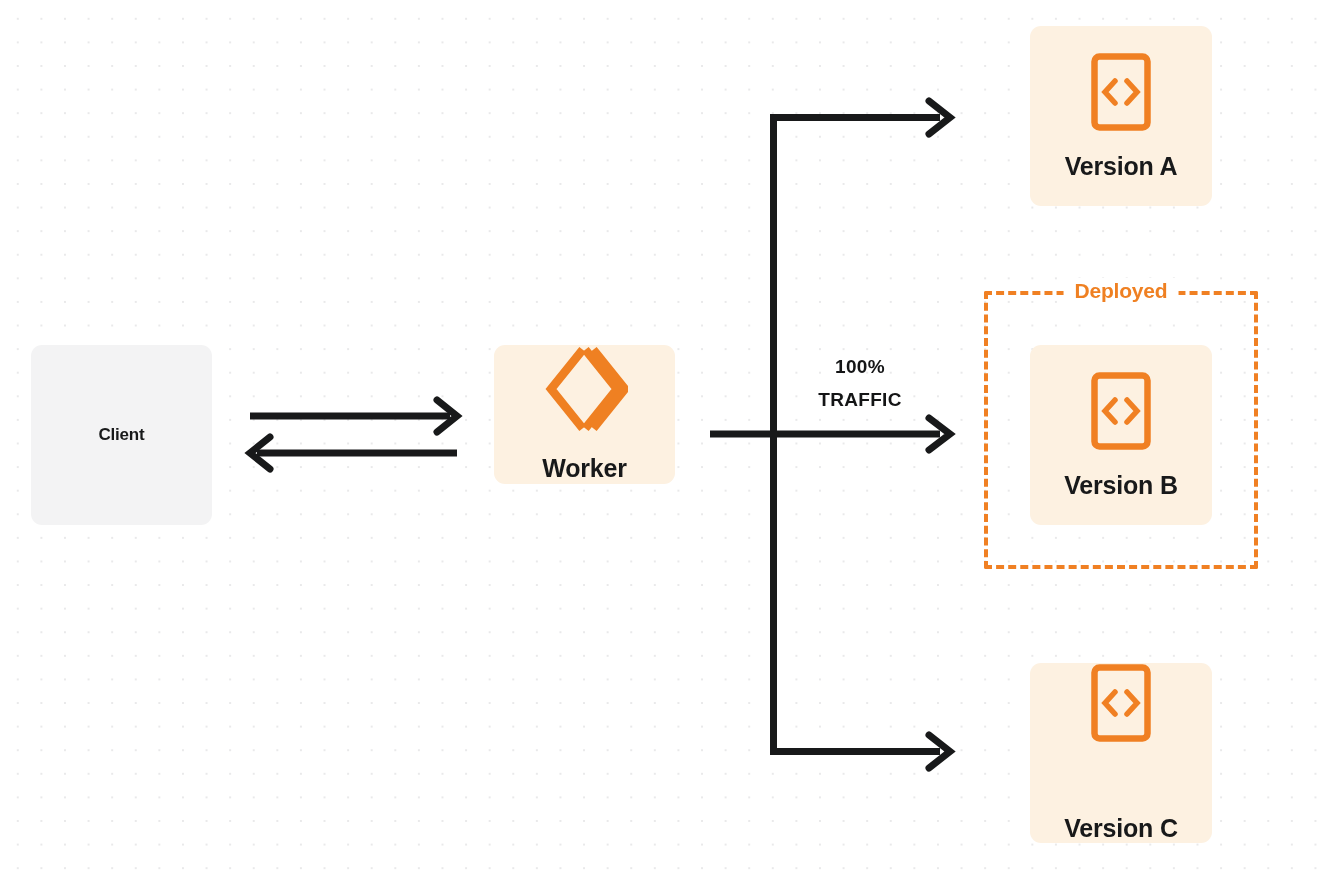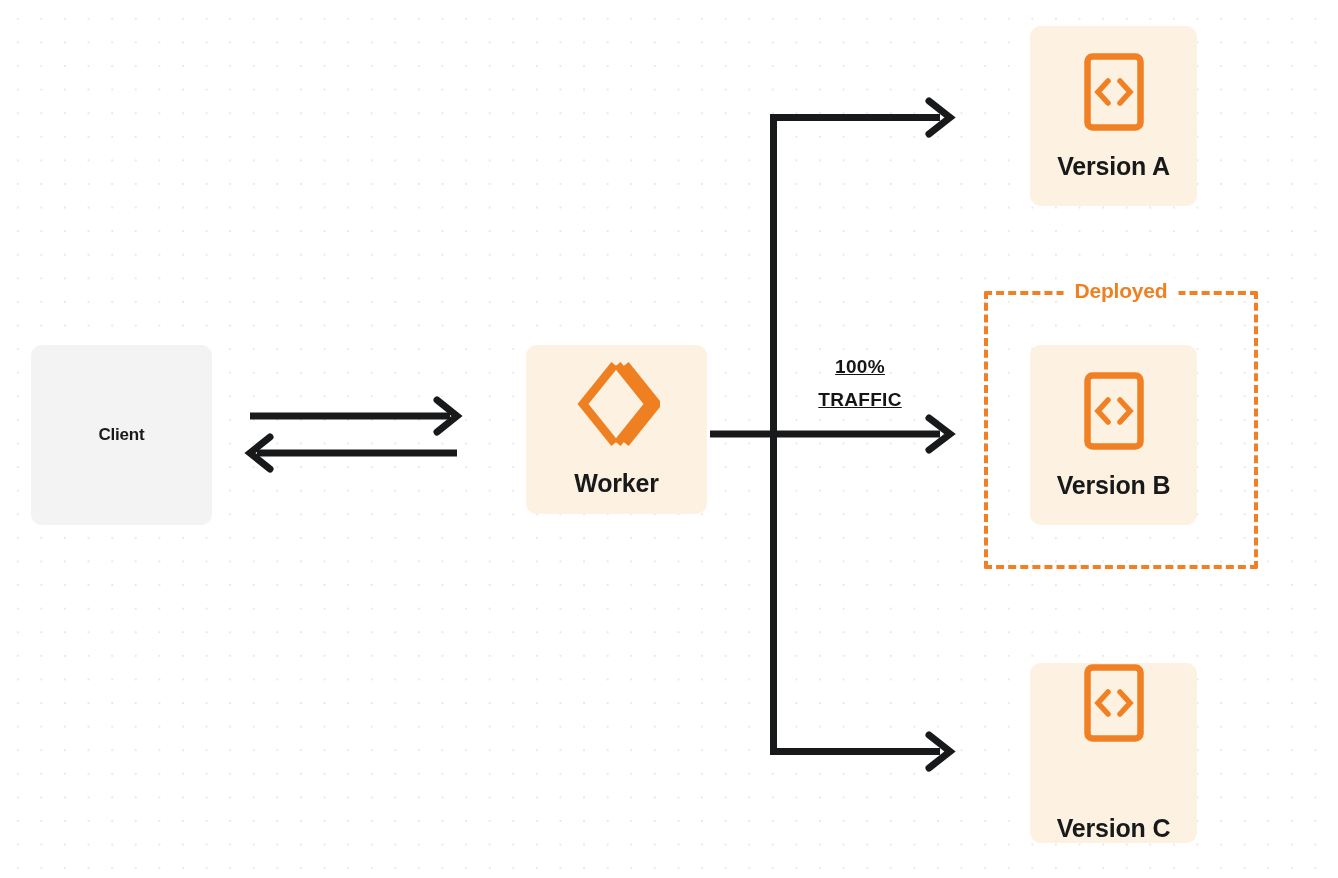--- a/index.html
+++ b/index.html
@@ -42,27 +42,26 @@
     font-size: 17px;
     font-weight: 700;
     color: #18191a;
     letter-spacing: -0.2px;
   }
 
   .node-worker {
     left: 494px;
     top: 345px;
     width: 181px;
-    height: 169px;
+    height: 139px;
     background: #fdf1e1;
-    margin-left: 32px;
   }
 
   .node-version {
-    width: 167px;
+    width: 182px;
     height: 180px;
     background: #fdf1e1;
   }
   .node-version-a { left: 1030px; top: 26px; }
   .node-version-b { left: 1030px; top: 345px; }
   .node-version-c { left: 1030px; top: 663px; justify-content: space-between; }
 
   .node-label {
     font-size: 25px;
     font-weight: 700;
@@ -110,21 +109,21 @@
     left: 789px;
     top: 350px;
     width: 142px;
     text-align: center;
     font-size: 19px;
     font-weight: 700;
     color: #141516;
     line-height: 33px;
     letter-spacing: 0.3px;
   }
-  .traffic-label span { display: block; text-decoration: underline; }
+  .traffic-label span { display: block; }
 
   
   #connectors {
     position: absolute;
     left: 0;
     top: 0;
     width: 1338px;
     height: 878px;
     pointer-events: none;
   }

